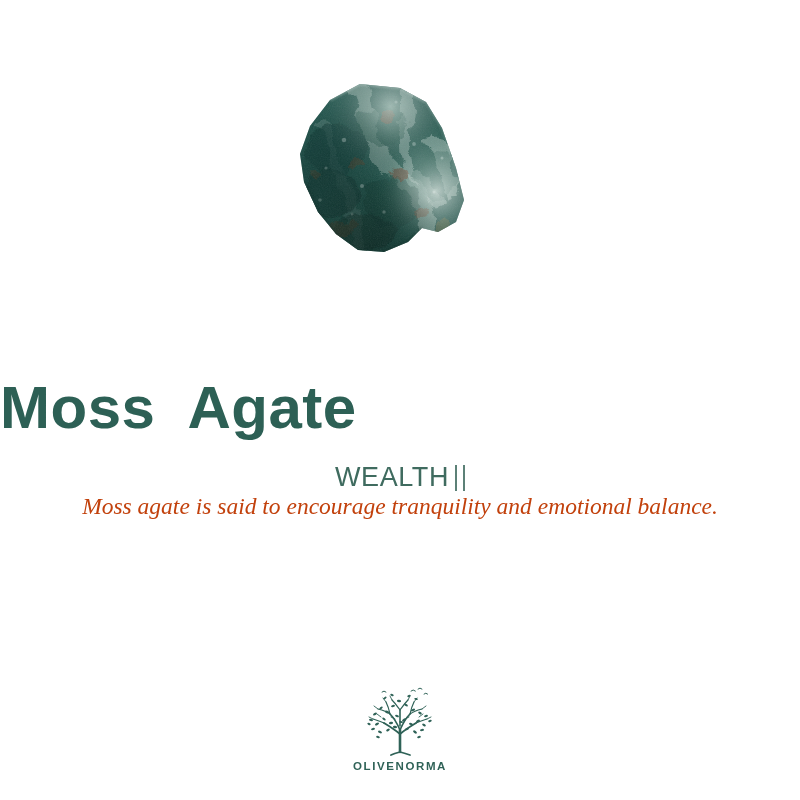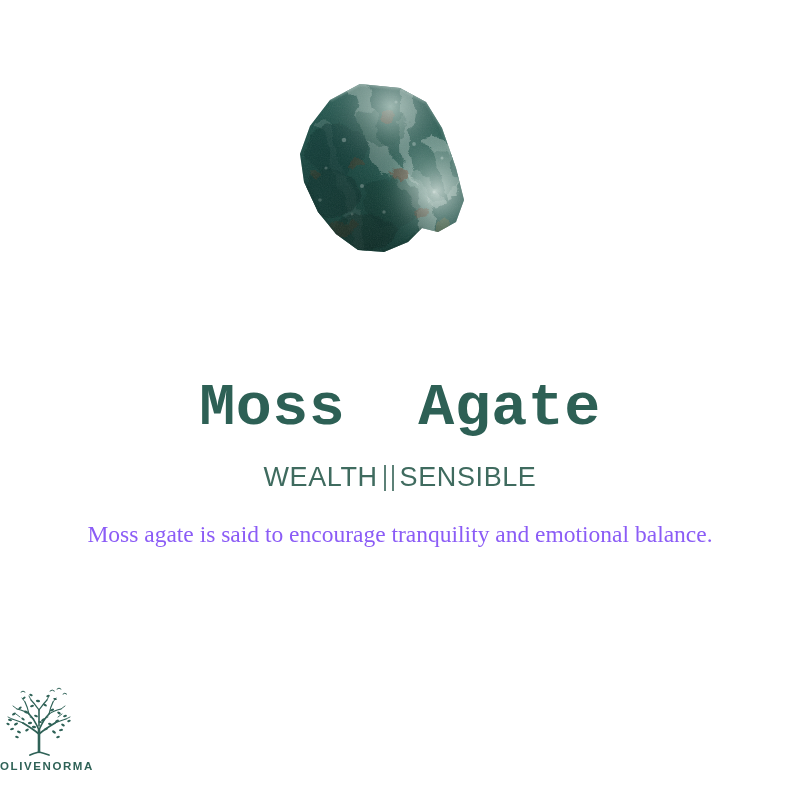--- a/index.html
+++ b/index.html
@@ -23,22 +23,22 @@
     position:absolute;
     left:296px;top:82px;
     width:172px;height:176px;
   }
   .stone-svg{display:block;width:172px;height:176px;}
 
   
   .title{
     position:absolute;
     top:336px;left:0;width:800px;
-    text-align:center;
-    font-family:Liberation Mono, monospace;
+    text-align:left;
+    font-family:Liberation Sans, sans-serif;
     font-size:60px;
     font-weight:700;
     color:#2d6055;
     letter-spacing:0.5px;
     white-space:pre;
     line-height:1.08;
   }
 
   
   .subtitle{
@@ -59,36 +59,37 @@
   .subtitle .sep{
     display:inline-block;
     width:2px;height:26px;
     background:#3f6b5f;
     opacity:.85;
   }
 
   
   .body-copy{
     position:absolute;
-    top:516px;left:40px;width:720px;
+    top:488px;left:40px;width:720px;
     text-align:center;
     font-family:"Liberation Serif",serif;
     font-size:23.5px;
-    color:#8b5cf6;
+    color:#c2410c;
     line-height:37px;
+    font-style:italic;
   }
   .body-copy p{margin:0;}
 
   
   .logo{
     position:absolute;
     top:686px;left:0;width:800px;
     display:flex;
     flex-direction:column;
-    align-items:flex-start;
+    align-items:center;
   }
   .logo-mark{display:block;width:78px;height:72px;}
   .logo-word{
     margin-top:2px;
     font-family:"Liberation Sans",sans-serif;
     font-size:11.5px;
     font-weight:700;
     letter-spacing:1.6px;
     color:#2f6257;
   }
@@ -216,21 +217,20 @@
       </g>
     </svg>
   </div>
 
   <h1 class="title">Moss  Agate</h1>
 
   <div class="subtitle">
     <span class="kw">WEALTH</span>
     <span class="sep"></span>
     <span class="sep"></span>
-    <span class="kw">SENSIBLE</span>
   </div>
 
   <div class="body-copy">
     <p>Moss agate is said to encourage tranquility and emotional balance.</p>
   </div>
 
   <div class="logo">
     <svg class="logo-mark" viewBox="0 0 78 72">
       <g stroke="#2f6257" fill="none" stroke-linecap="round">
 

